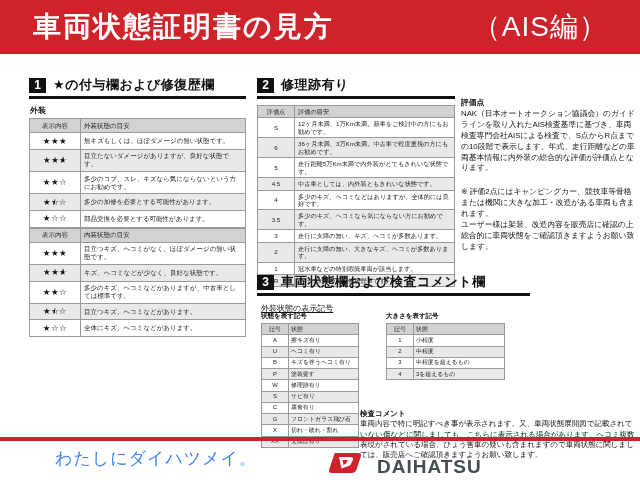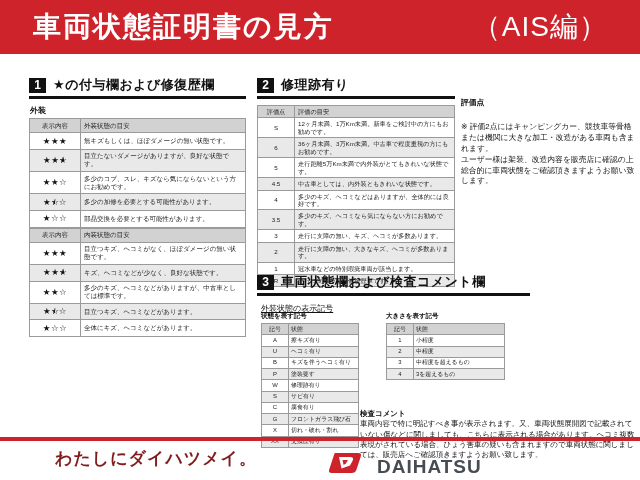--- a/index.html
+++ b/index.html
@@ -48,21 +48,21 @@
   .note .note-caution{margin-top:13px;white-space:pre-line;}
 
   .statebox-l{position:absolute;left:261px;top:312px;width:98px;}
   .statebox-r{position:absolute;left:386px;top:312px;width:119px;}
 
   .comment{position:absolute;left:360px;top:373px;width:278px;font-size:7.5px;line-height:1.38;color:#111;margin-top:36px;}
   .comment .c-title{font-weight:bold;}
 
   .redbar{position:absolute;left:0;top:437px;width:640px;height:4px;background:#cf232b;}
 
-  .slogan{position:absolute;left:55px;top:447px;font-size:17px;font-weight:bold;color:#7f1d1d;letter-spacing:1px;}
+  .slogan{position:absolute;left:55px;top:447px;font-size:17px;font-weight:normal;color:#3b82f6;letter-spacing:1px;}
   .brand{position:absolute;left:328px;top:452px;display:flex;align-items:flex-end;gap:15px;}
   .brand .brand-text{font-size:19px;font-weight:bold;color:#474c52;letter-spacing:1px;}
 </style>
 </head>
 <body>
 
 <div class="page">
 
   <div class="banner">
     <span class="t1">車両状態証明書の見方</span>
@@ -184,20 +184,21 @@
           <tr class="alt">
             <td class="c1">R</td>
             <td class="c2">走行に支障がない修復歴車です。</td>
           </tr>
         </tbody>
       </table>
   </div>
 
   <div class="note">
     <div class="note-title">評価点</div>
+    <div class="note-body">NAK（日本オートオークション協議会）のガイドラインを取り入れたAIS検査基準に基づき、車両検査専門会社AISによる検査で、S点からR点までの10段階で表示します。年式、走行距離などの車両基本情報に内外装の総合的な評価が評価点となります。</div>
     <div class="note-caution">※ 評価2点にはキャンピングカー、競技車等骨格または機関に大きな加工・改造がある車両も含まれます。
 ユーザー様は架装、改造内容を販売店に確認の上総合的に車両状態をご確認頂きますようお願い致します。</div>
   </div>
 
   <div class="sec3">
     <div class="sec-head">
       <span class="sec-num">3</span>
       <span class="sec-title">車両状態欄および検査コメント欄</span>
     </div>
   </div>

